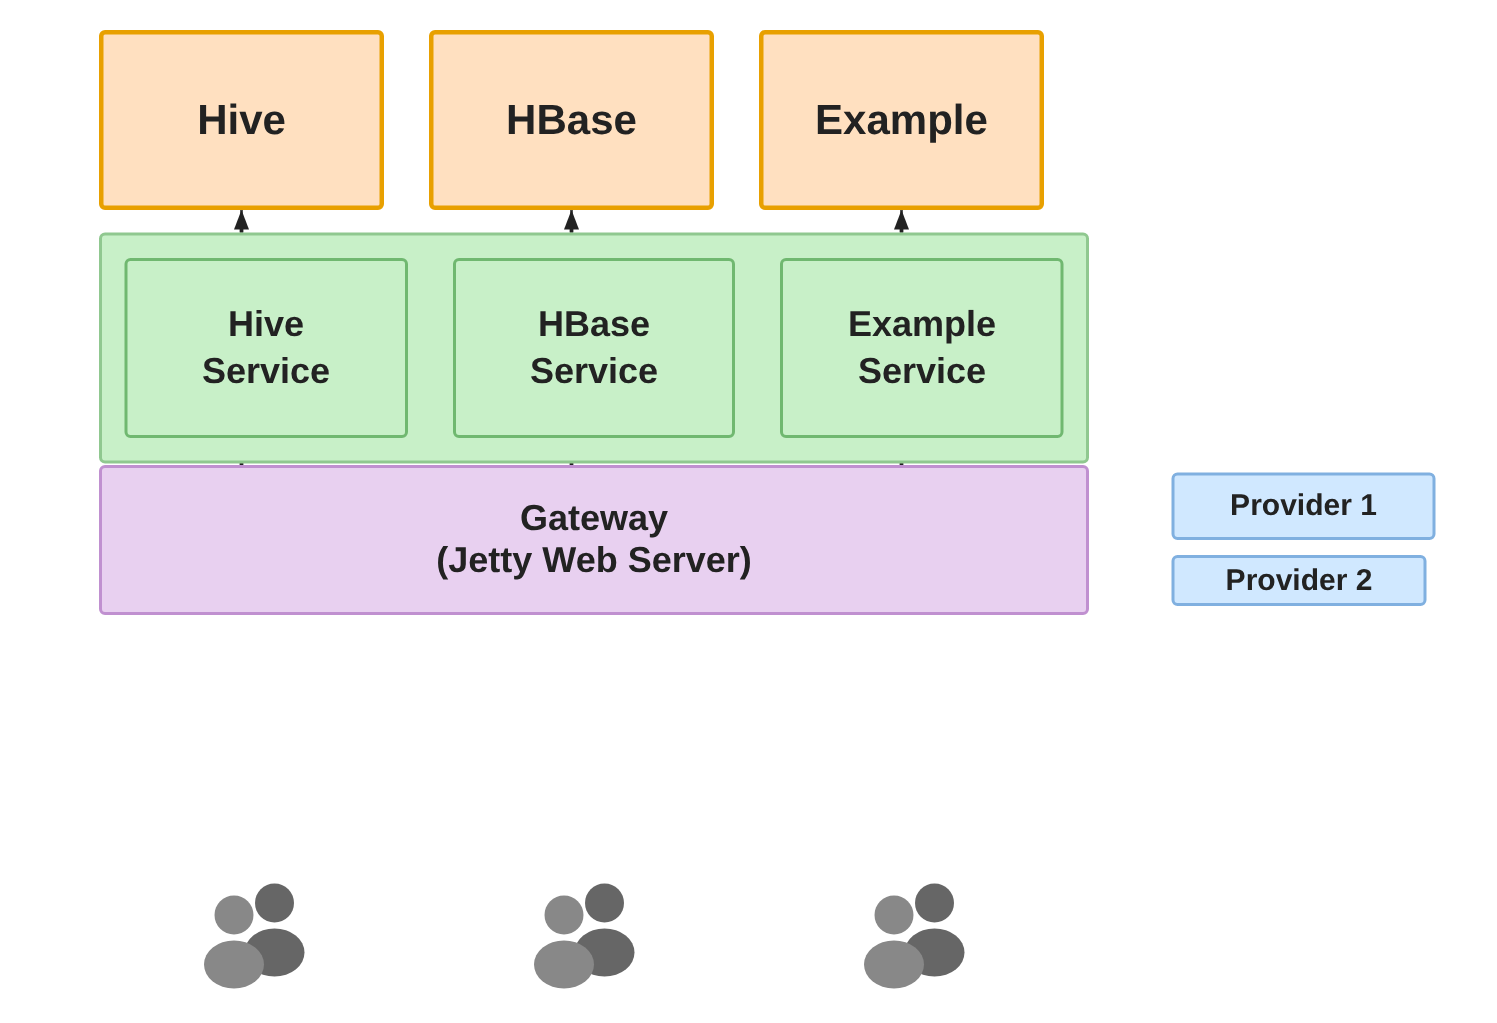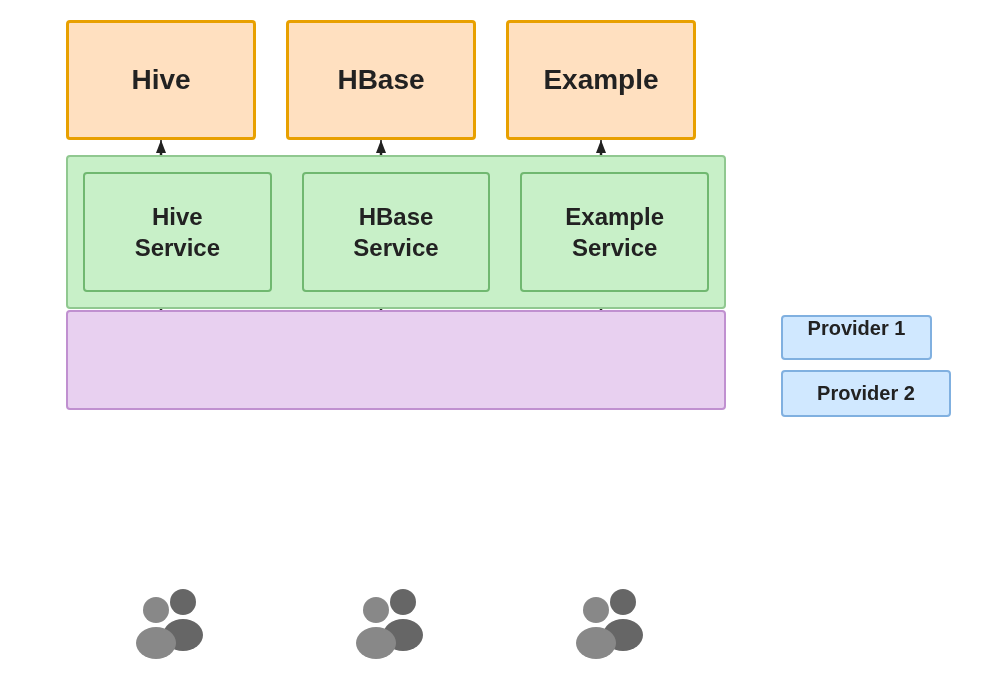--- a/index.html
+++ b/index.html
@@ -97,39 +97,39 @@
       font-weight: bold;
       color: #222;
       text-align: center;
     }
 
     
     .provider-1 {
       position: absolute;
       top: 315px;
       left: 780px;
-      width: 151px;
+      width: 176px;
       height: 45px;
       background: #D0E8FF;
       border: 2px solid #80B0E0;
       border-radius: 4px;
       display: flex;
-      align-items: flex-start;
+      align-items: center;
       justify-content: center;
       font-size: 20px;
       font-weight: bold;
       color: #222;
     }
 
     .provider-2 {
       position: absolute;
       top: 370px;
       left: 780px;
       width: 170px;
-      height: 47px;
+      height: 34px;
       background: #D0E8FF;
       border: 2px solid #80B0E0;
       border-radius: 4px;
       display: flex;
       align-items: center;
       justify-content: center;
       font-size: 20px;
       font-weight: bold;
       color: #222;
     }
@@ -239,20 +239,22 @@
       <div class="middle-box">
         <span>HBase<br>Service</span>
       </div>
       <div class="middle-box">
         <span>Example<br>Service</span>
       </div>
     </div>
   </div>
 
   <div class="gateway-box">
+    <div class="gateway-text">Gateway</div>
+    <div class="gateway-text">(Jetty Web Server)</div>
   </div>
 
   <div class="provider-1">
     <span>Provider 1</span>
   </div>
 
   <div class="provider-2">
     <span>Provider 2</span>
   </div>
 

